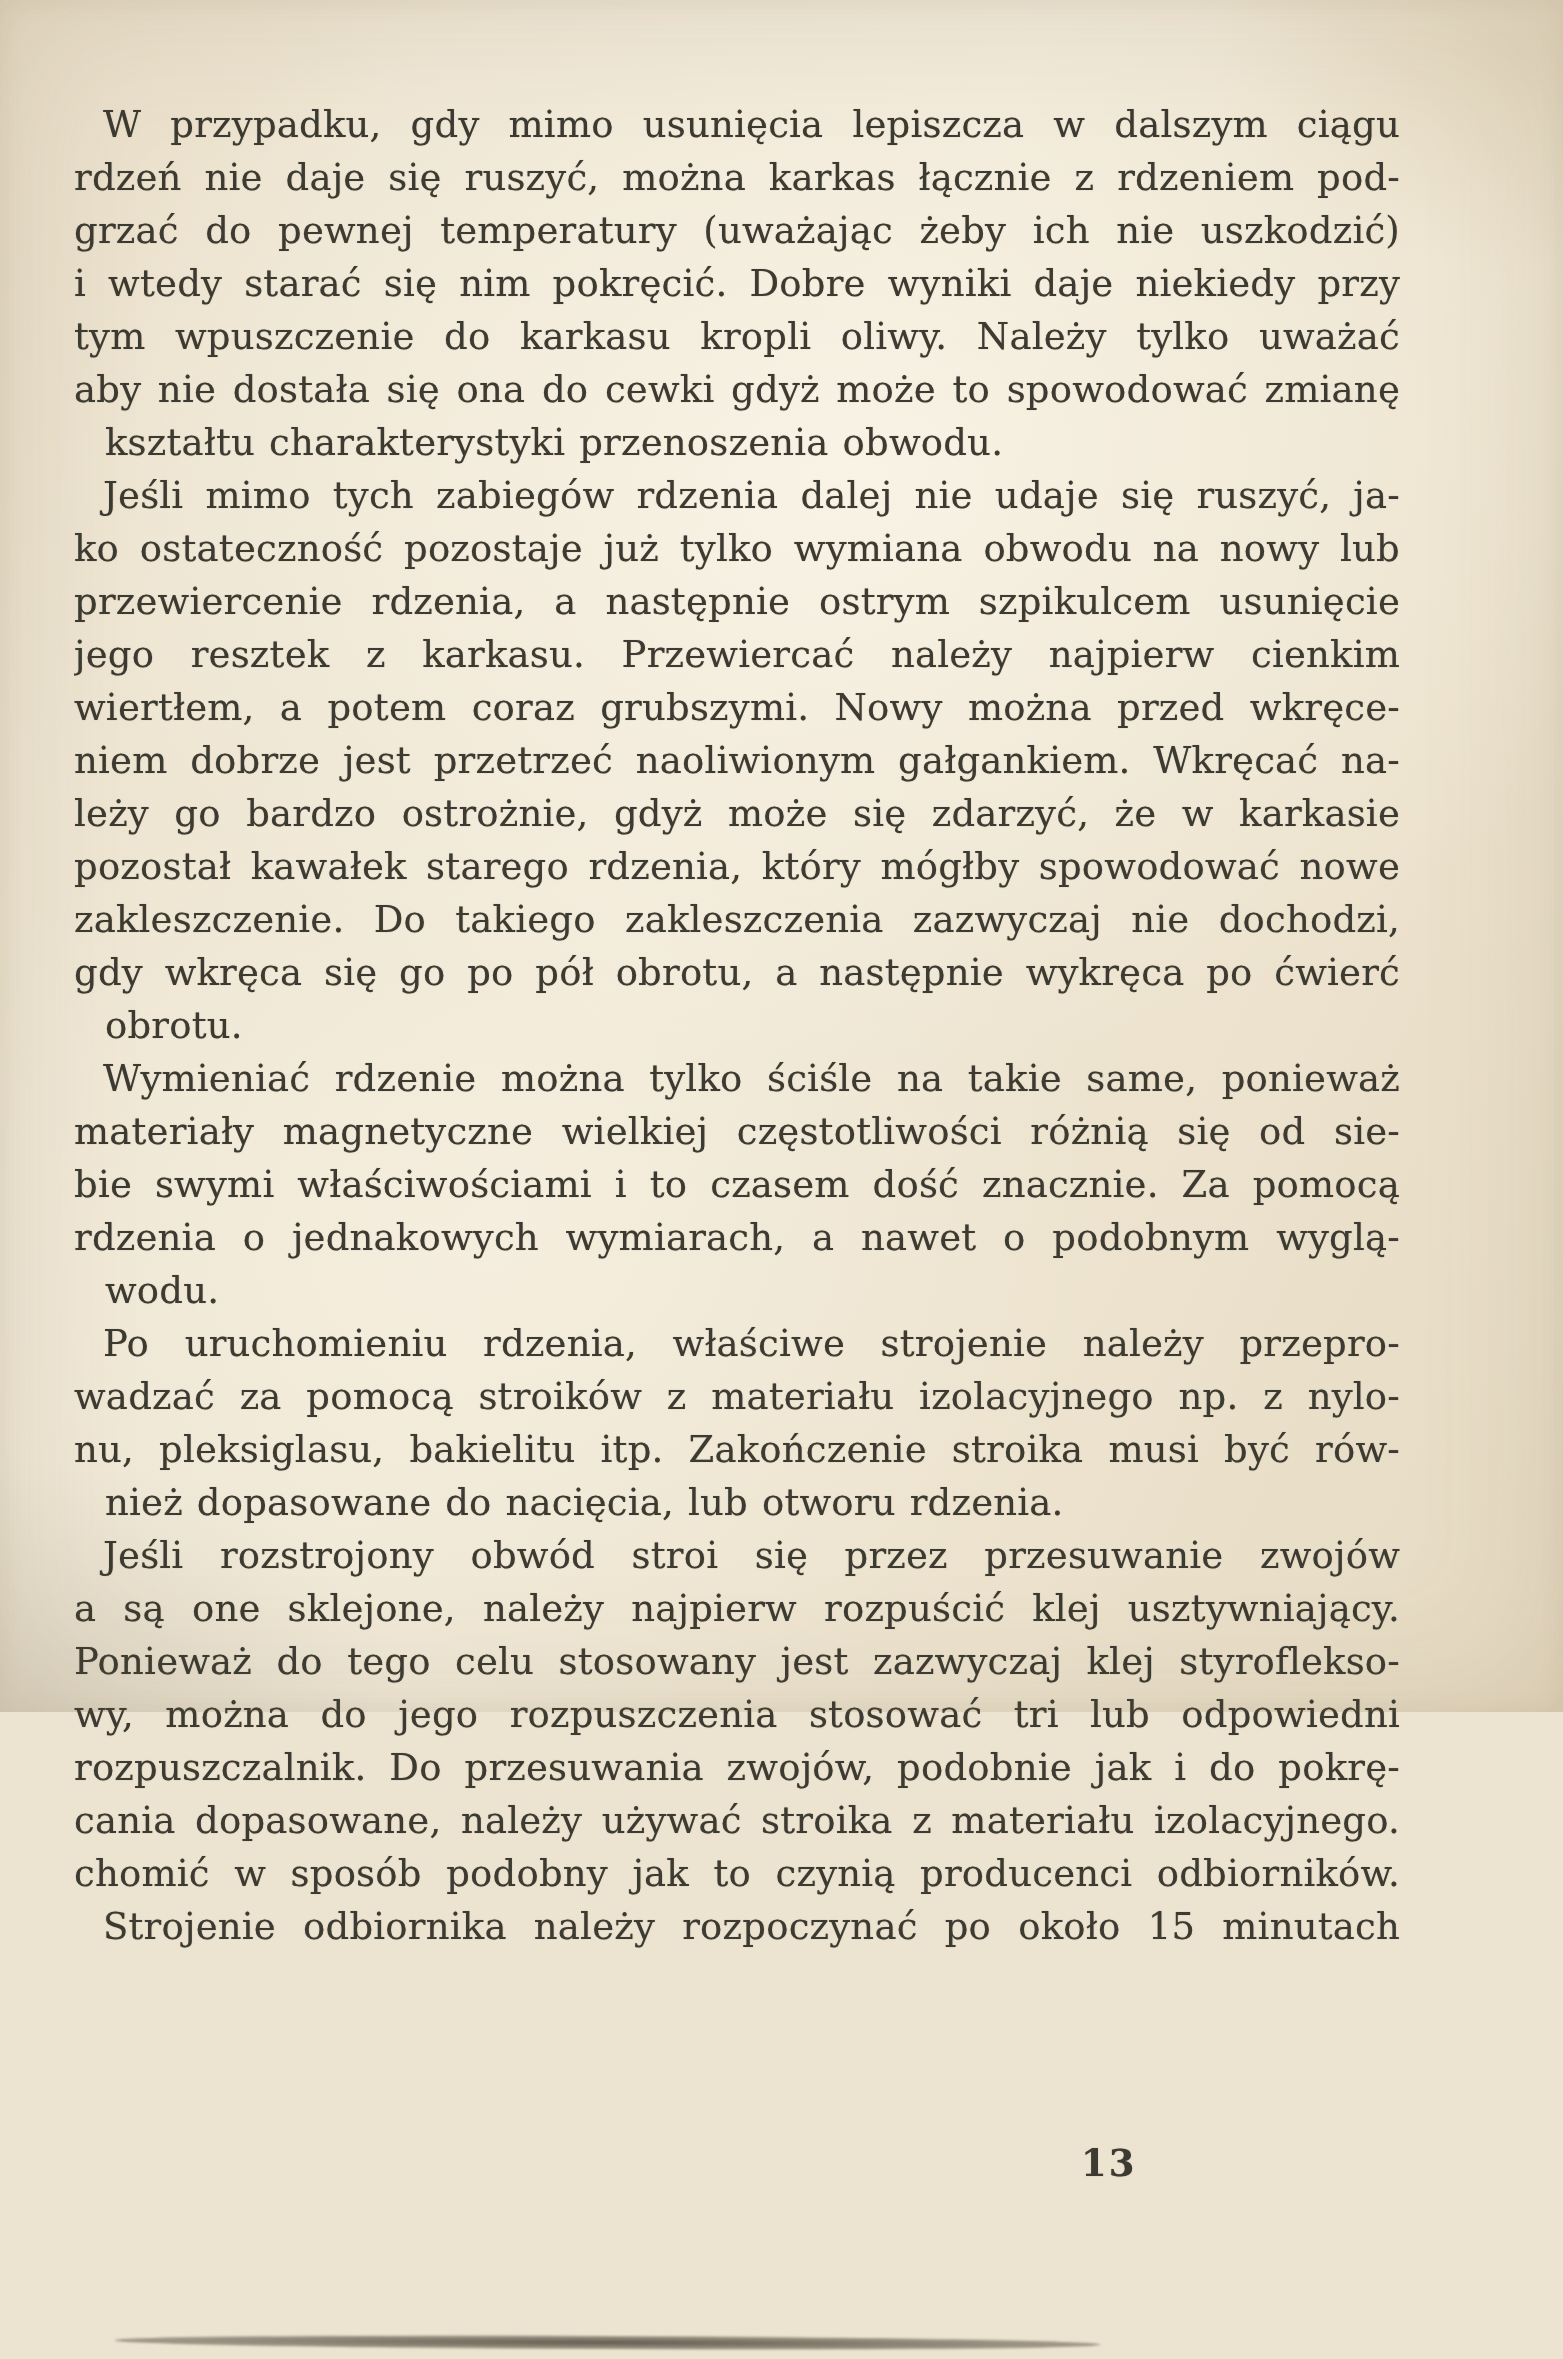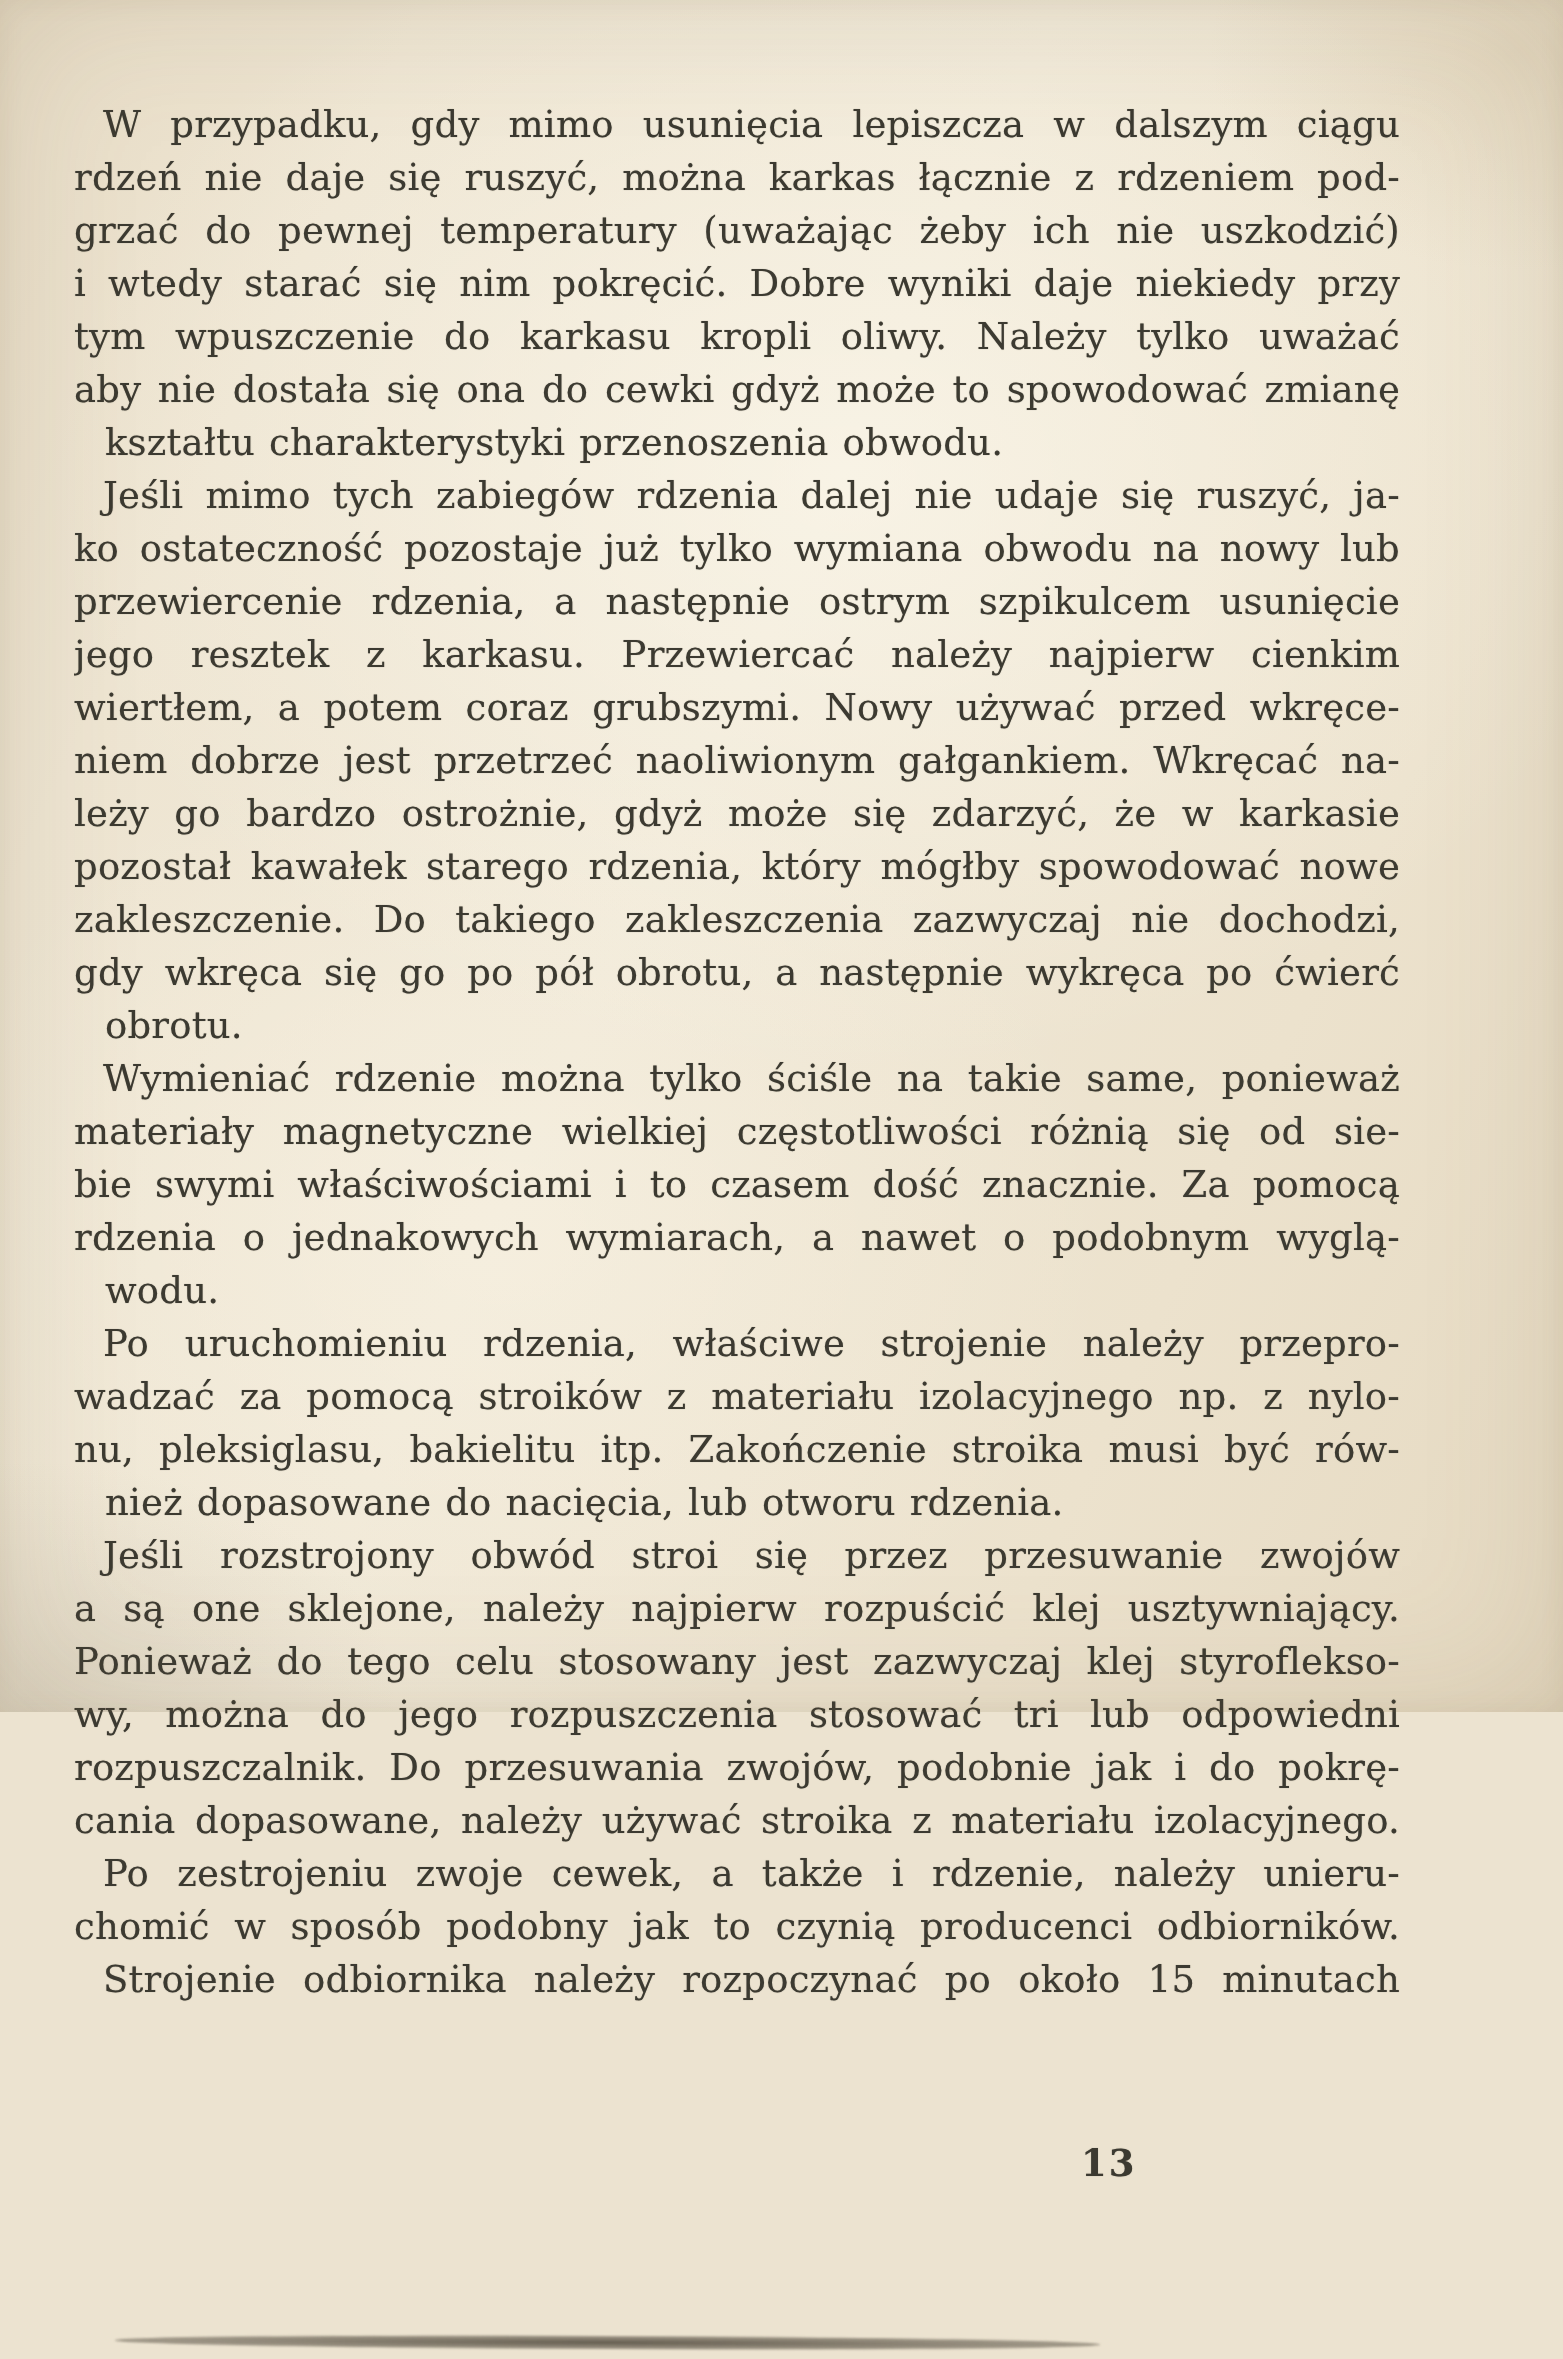--- a/index.html
+++ b/index.html
@@ -90,21 +90,21 @@
         <div class="line">i wtedy starać się nim pokręcić. Dobre wyniki daje niekiedy przy</div>
         <div class="line">tym wpuszczenie do karkasu kropli oliwy. Należy tylko uważać</div>
         <div class="line">aby nie dostała się ona do cewki gdyż może to spowodować zmianę</div>
         <div class="line endline">kształtu charakterystyki przenoszenia obwodu.</div>
       </div>
       <div>
         <div class="line first">Jeśli mimo tych zabiegów rdzenia dalej nie udaje się ruszyć, ja-</div>
         <div class="line">ko ostateczność pozostaje już tylko wymiana obwodu na nowy lub</div>
         <div class="line">przewiercenie rdzenia, a następnie ostrym szpikulcem usunięcie</div>
         <div class="line">jego resztek z karkasu. Przewiercać należy najpierw cienkim</div>
-        <div class="line">wiertłem, a potem coraz grubszymi. Nowy używać przed wkręce-</div>
+        <div class="line">wiertłem, a potem coraz grubszymi. Nowy można przed wkręce-</div>
         <div class="line">niem dobrze jest przetrzeć naoliwionym gałgankiem. Wkręcać na-</div>
         <div class="line">leży go bardzo ostrożnie, gdyż może się zdarzyć, że w karkasie</div>
         <div class="line">pozostał kawałek starego rdzenia, który mógłby spowodować nowe</div>
         <div class="line">zakleszczenie. Do takiego zakleszczenia zazwyczaj nie dochodzi,</div>
         <div class="line">gdy wkręca się go po pół obrotu, a następnie wykręca po ćwierć</div>
         <div class="line endline">obrotu.</div>
       </div>
       <div>
         <div class="line first">Wymieniać rdzenie można tylko ściśle na takie same, ponieważ</div>
         <div class="line">materiały magnetyczne wielkiej częstotliwości różnią się od sie-</div>
@@ -120,21 +120,20 @@
       </div>
       <div>
         <div class="line first">Jeśli rozstrojony obwód stroi się przez przesuwanie zwojów</div>
         <div class="line">a są one sklejone, należy najpierw rozpuścić klej usztywniający.</div>
         <div class="line">Ponieważ do tego celu stosowany jest zazwyczaj klej styroflekso-</div>
         <div class="line">wy, można do jego rozpuszczenia stosować tri lub odpowiedni</div>
         <div class="line">rozpuszczalnik. Do przesuwania zwojów, podobnie jak i do pokrę-</div>
         <div class="line">cania dopasowane, należy używać stroika z materiału izolacyjnego.</div>
       </div>
       <div>
-        <div class="line first">Po zestrojeniu zwoje cewek, a także i rdzenie, należy unieru-</div>
         <div class="line">chomić w sposób podobny jak to czynią producenci odbiorników.</div>
       </div>
       <div>
         <div class="line first">Strojenie odbiornika należy rozpoczynać po około 15 minutach</div>
       </div>
     </div>
   <div class="page-number">13</div>
   <div class="edge-shadow"></div>
   <div class="vignette"></div>
 </div>

